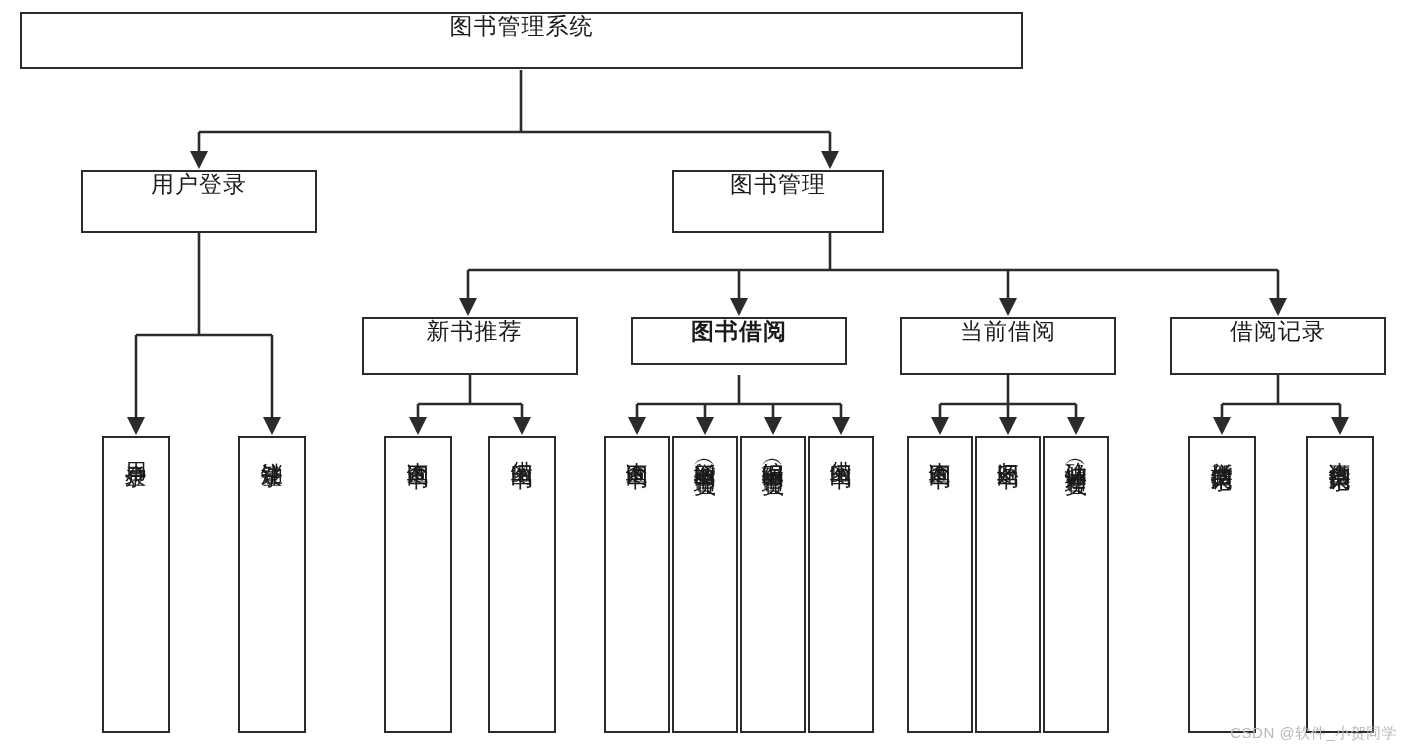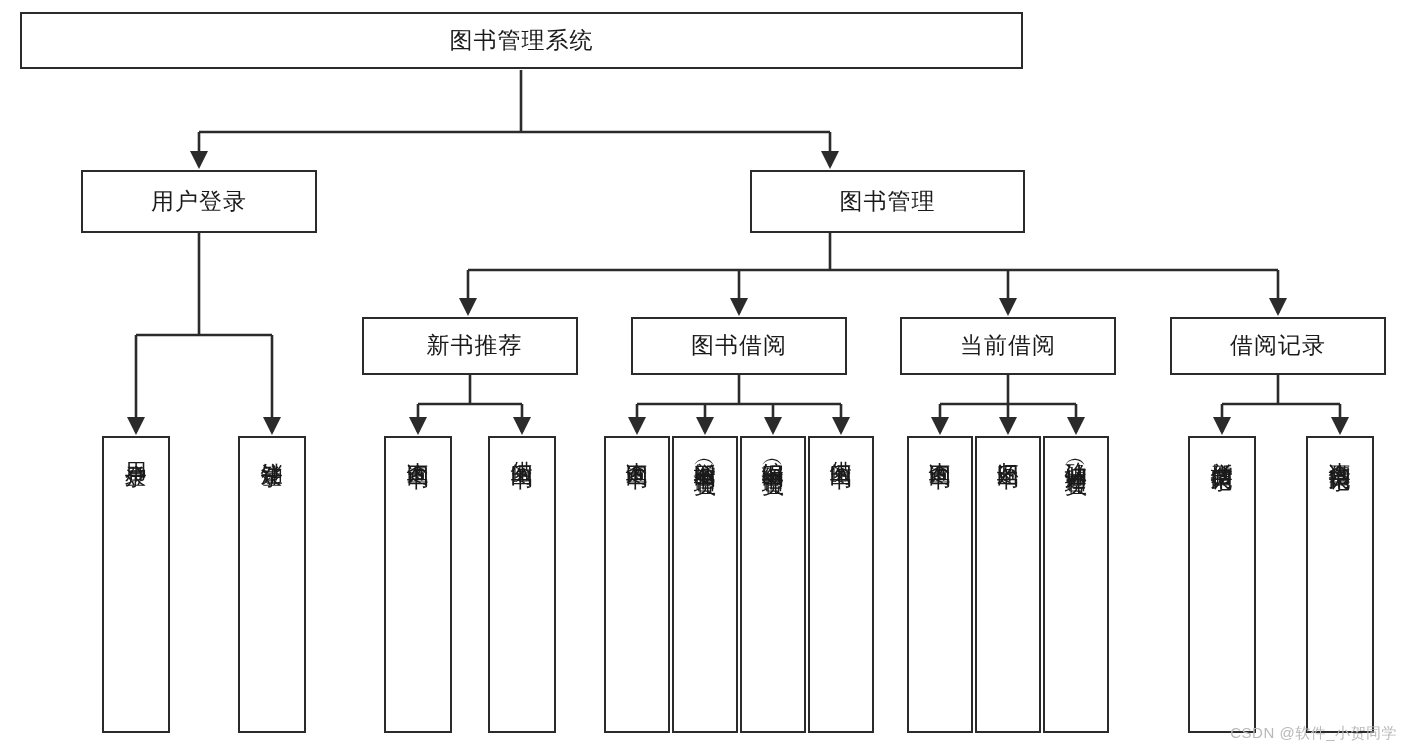--- a/index.html
+++ b/index.html
@@ -25,21 +25,21 @@
     width: 1405px;
     height: 747px;
     pointer-events: none;
   }
   .node {
     position: absolute;
     box-sizing: border-box;
     background: #ffffff;
     border: 2px solid #2b2b2b;
     display: flex;
-    align-items: center;
+    align-items: flex-start;
     justify-content: center;
     color: #1a1a1a;
     z-index: 2;
   }
   .node .label {
     display: block;
     text-align: center;
     line-height: 1.12;
     white-space: nowrap;
   }
@@ -133,29 +133,29 @@
   </svg>
 
   <div class="node horiz" style="left:20px; top:12px; width:1003px; height:57px;">
     <span class="label">图书管理系统</span>
   </div>
 
   <div class="node horiz" style="left:81px; top:170px; width:236px; height:63px;">
     <span class="label">用户登录</span>
   </div>
 
-  <div class="node horiz" style="left:750px; top:170px; width:275px; height:63px;">
+  <div class="node horiz" style="left:672px; top:170px; width:212px; height:63px;">
     <span class="label">图书管理</span>
   </div>
 
   <div class="node horiz" style="left:362px; top:317px; width:216px; height:58px;padding-left:9px;">
     <span class="label">新书推荐</span>
   </div>
 
-  <div class="node horiz" style="left:631px; top:317px; width:216px; height:58px;">
+  <div class="node horiz" style="left:631px; top:317px; width:216px; height:48px;font-weight:bold;">
     <span class="label">图书借阅</span>
   </div>
 
   <div class="node horiz" style="left:1170px; top:317px; width:216px; height:58px;">
     <span class="label">借阅记录</span>
   </div>
 
   <div class="node horiz" style="left:900px; top:317px; width:216px; height:58px;">
     <span class="label">当前借阅</span>
   </div>

